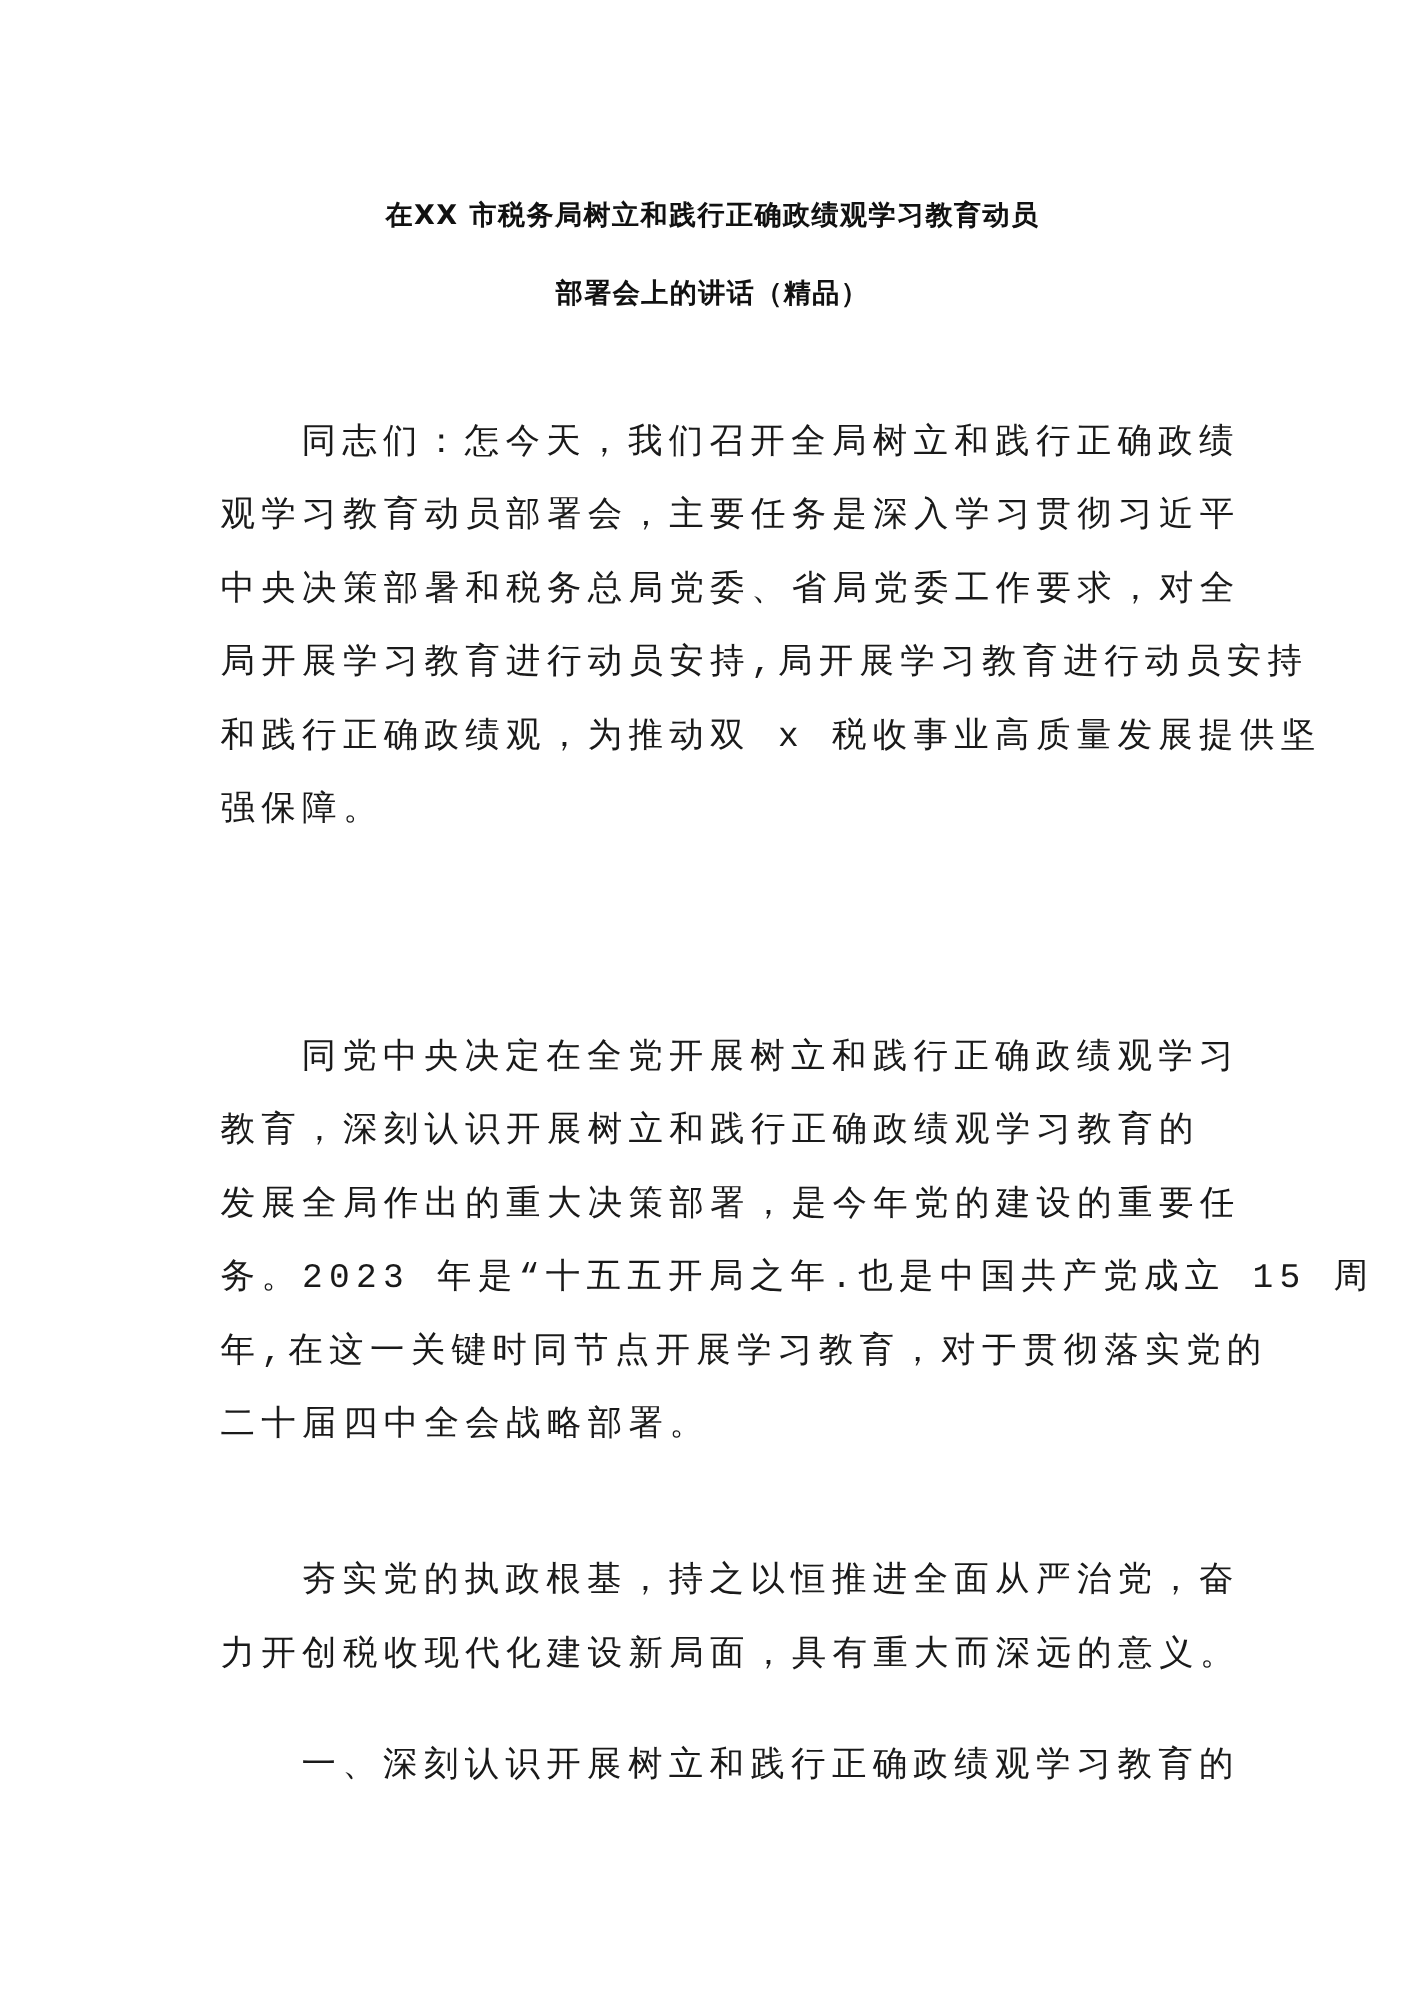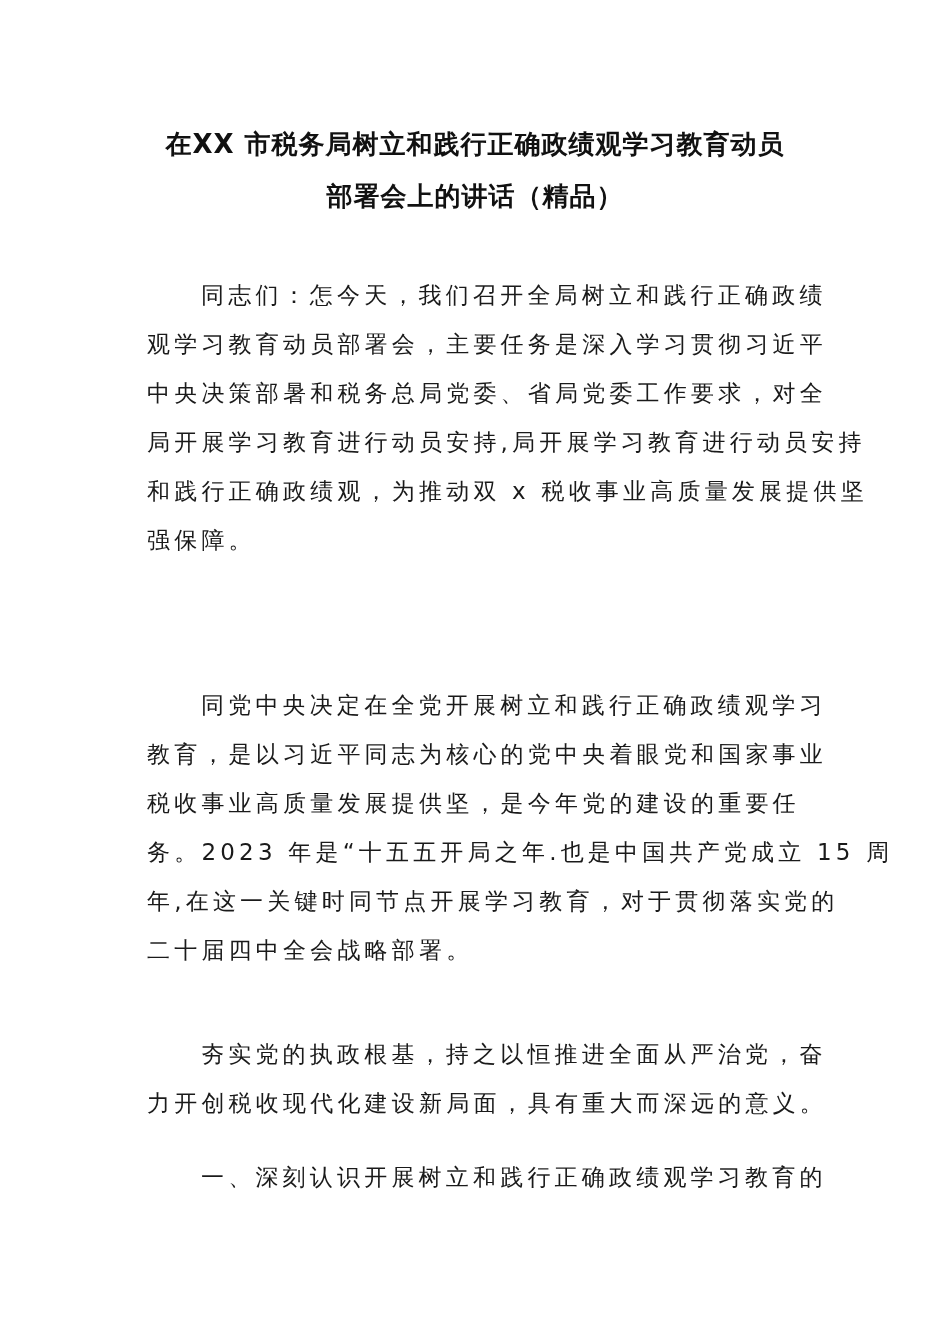--- a/index.html
+++ b/index.html
@@ -23,21 +23,21 @@
       height: 1344px;
       background: #ffffff;
     }
     .title {
       position: absolute;
       left: 130px;
       width: 690px;
       top: 118px;
       text-align: center;
       font-weight: bold;
-      font-size: 26px;
+      font-size: 18px;
       line-height: 52px;
       letter-spacing: 1px;
       color: #111111;
     }
     .title .line {
       display: block;
       white-space: nowrap;
     }
     .body {
       position: absolute;
@@ -58,21 +58,21 @@
       display: block;
       white-space: nowrap;
     }
     .para .ln.first {
       padding-left: 54px;
     }
     .p1 { position: absolute; top: 0; }
     .p2 { position: absolute; top: 410px; }
     .p3 { position: absolute; top: 759px; }
     .p4 { position: absolute; top: 882px; }
-    .para { text-indent: 0; }
+    .para { text-indent: 0; font-family: Liberation Mono, monospace; }
   </style>
 </head>
 <body>
 
 <div class="page">
 
   <div class="title">
     <span class="line">在XX 市税务局树立和践行正确政绩观学习教育动员</span>
     <span class="line">部署会上的讲话（精品）</span>
   </div>
@@ -83,22 +83,22 @@
       <span class="ln first">同志们：怎今天，我们召开全局树立和践行正确政绩</span>
       <span class="ln">观学习教育动员部署会，主要任务是深入学习贯彻习近平</span>
       <span class="ln">中央决策部暑和税务总局党委、省局党委工作要求，对全</span>
       <span class="ln">局开展学习教育进行动员安持,局开展学习教育进行动员安持</span>
       <span class="ln">和践行正确政绩观，为推动双 x 税收事业高质量发展提供坚</span>
       <span class="ln">强保障。</span>
     </div>
 
     <div class="para p2">
       <span class="ln first">同党中央决定在全党开展树立和践行正确政绩观学习</span>
-      <span class="ln">教育，是以习近平同志为核心的党中央着眼党和国家事业</span>
-      <span class="ln">税收事业高质量发展提供坚，是今年党的建设的重要任</span>
+      <span class="ln">教育，深刻认识开展树立和践行正确政绩观学习教育的</span>
+      <span class="ln">发展全局作出的重大决策部署，是今年党的建设的重要任</span>
       <span class="ln">务。2023 年是“十五五开局之年.也是中国共产党成立 15 周</span>
       <span class="ln">年,在这一关键时同节点开展学习教育，对于贯彻落实党的</span>
       <span class="ln">二十届四中全会战略部署。</span>
     </div>
 
     <div class="para p3">
       <span class="ln first">夯实党的执政根基，持之以恒推进全面从严治党，奋</span>
       <span class="ln">力开创税收现代化建设新局面，具有重大而深远的意义。</span>
     </div>
 

